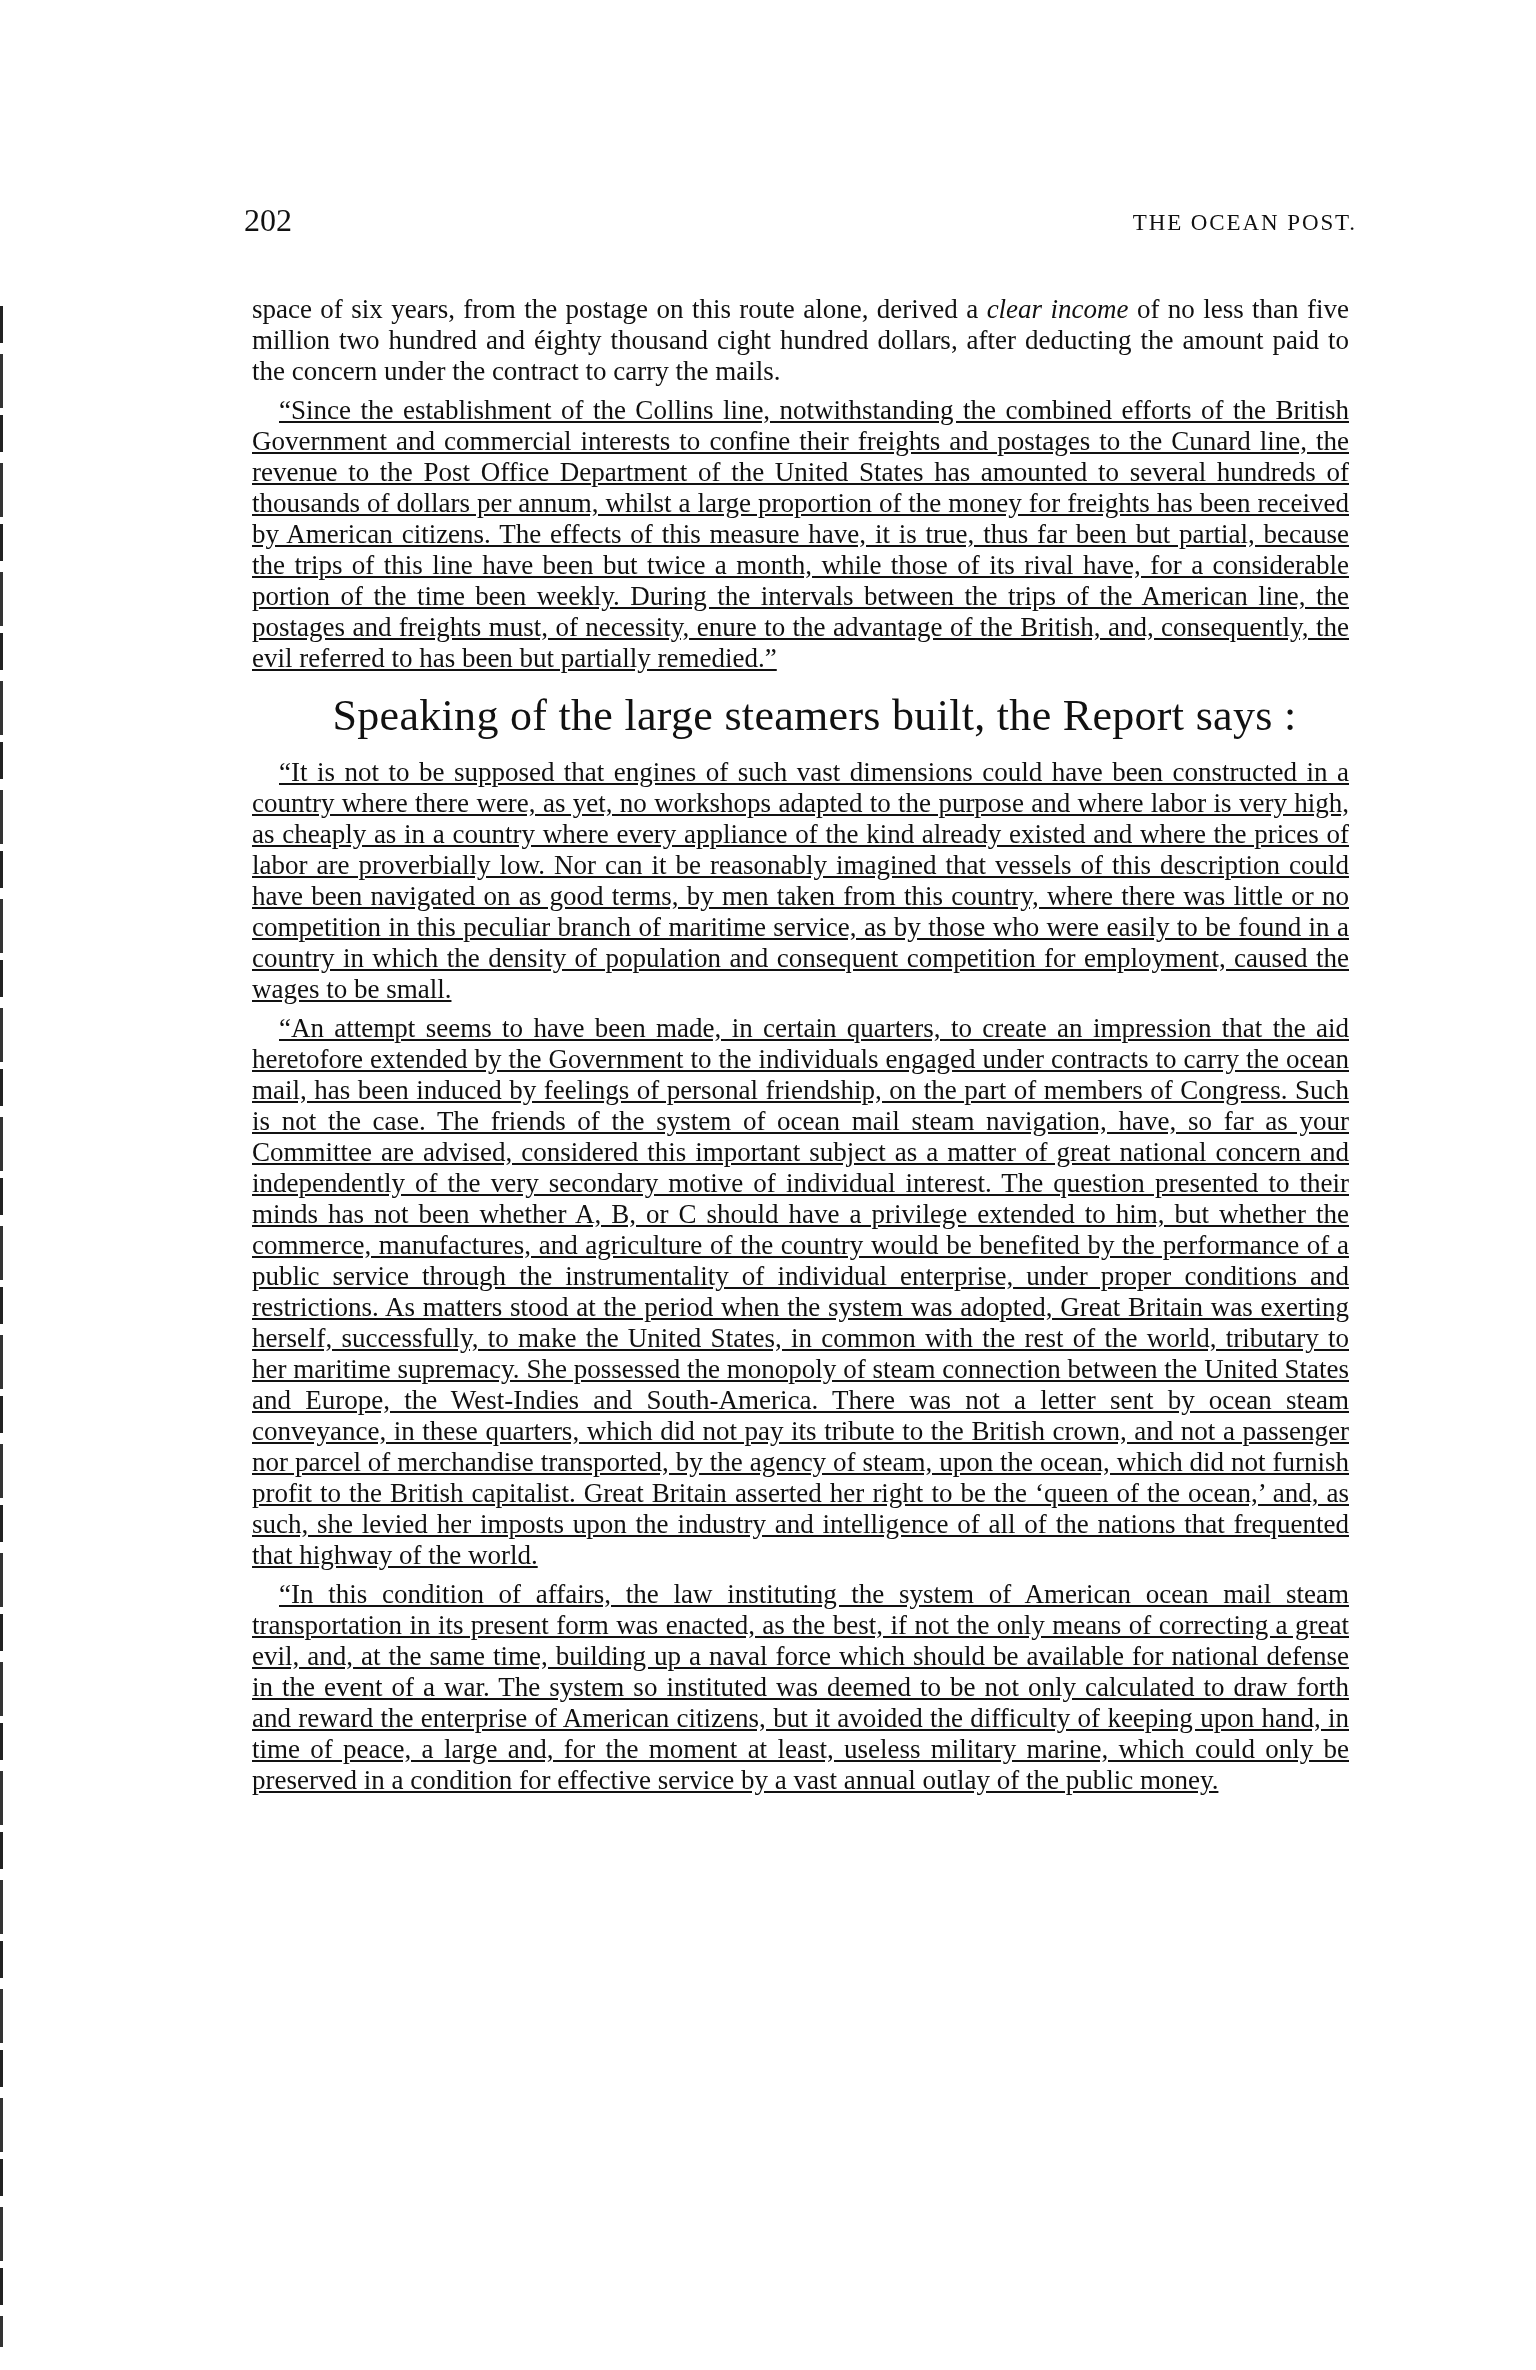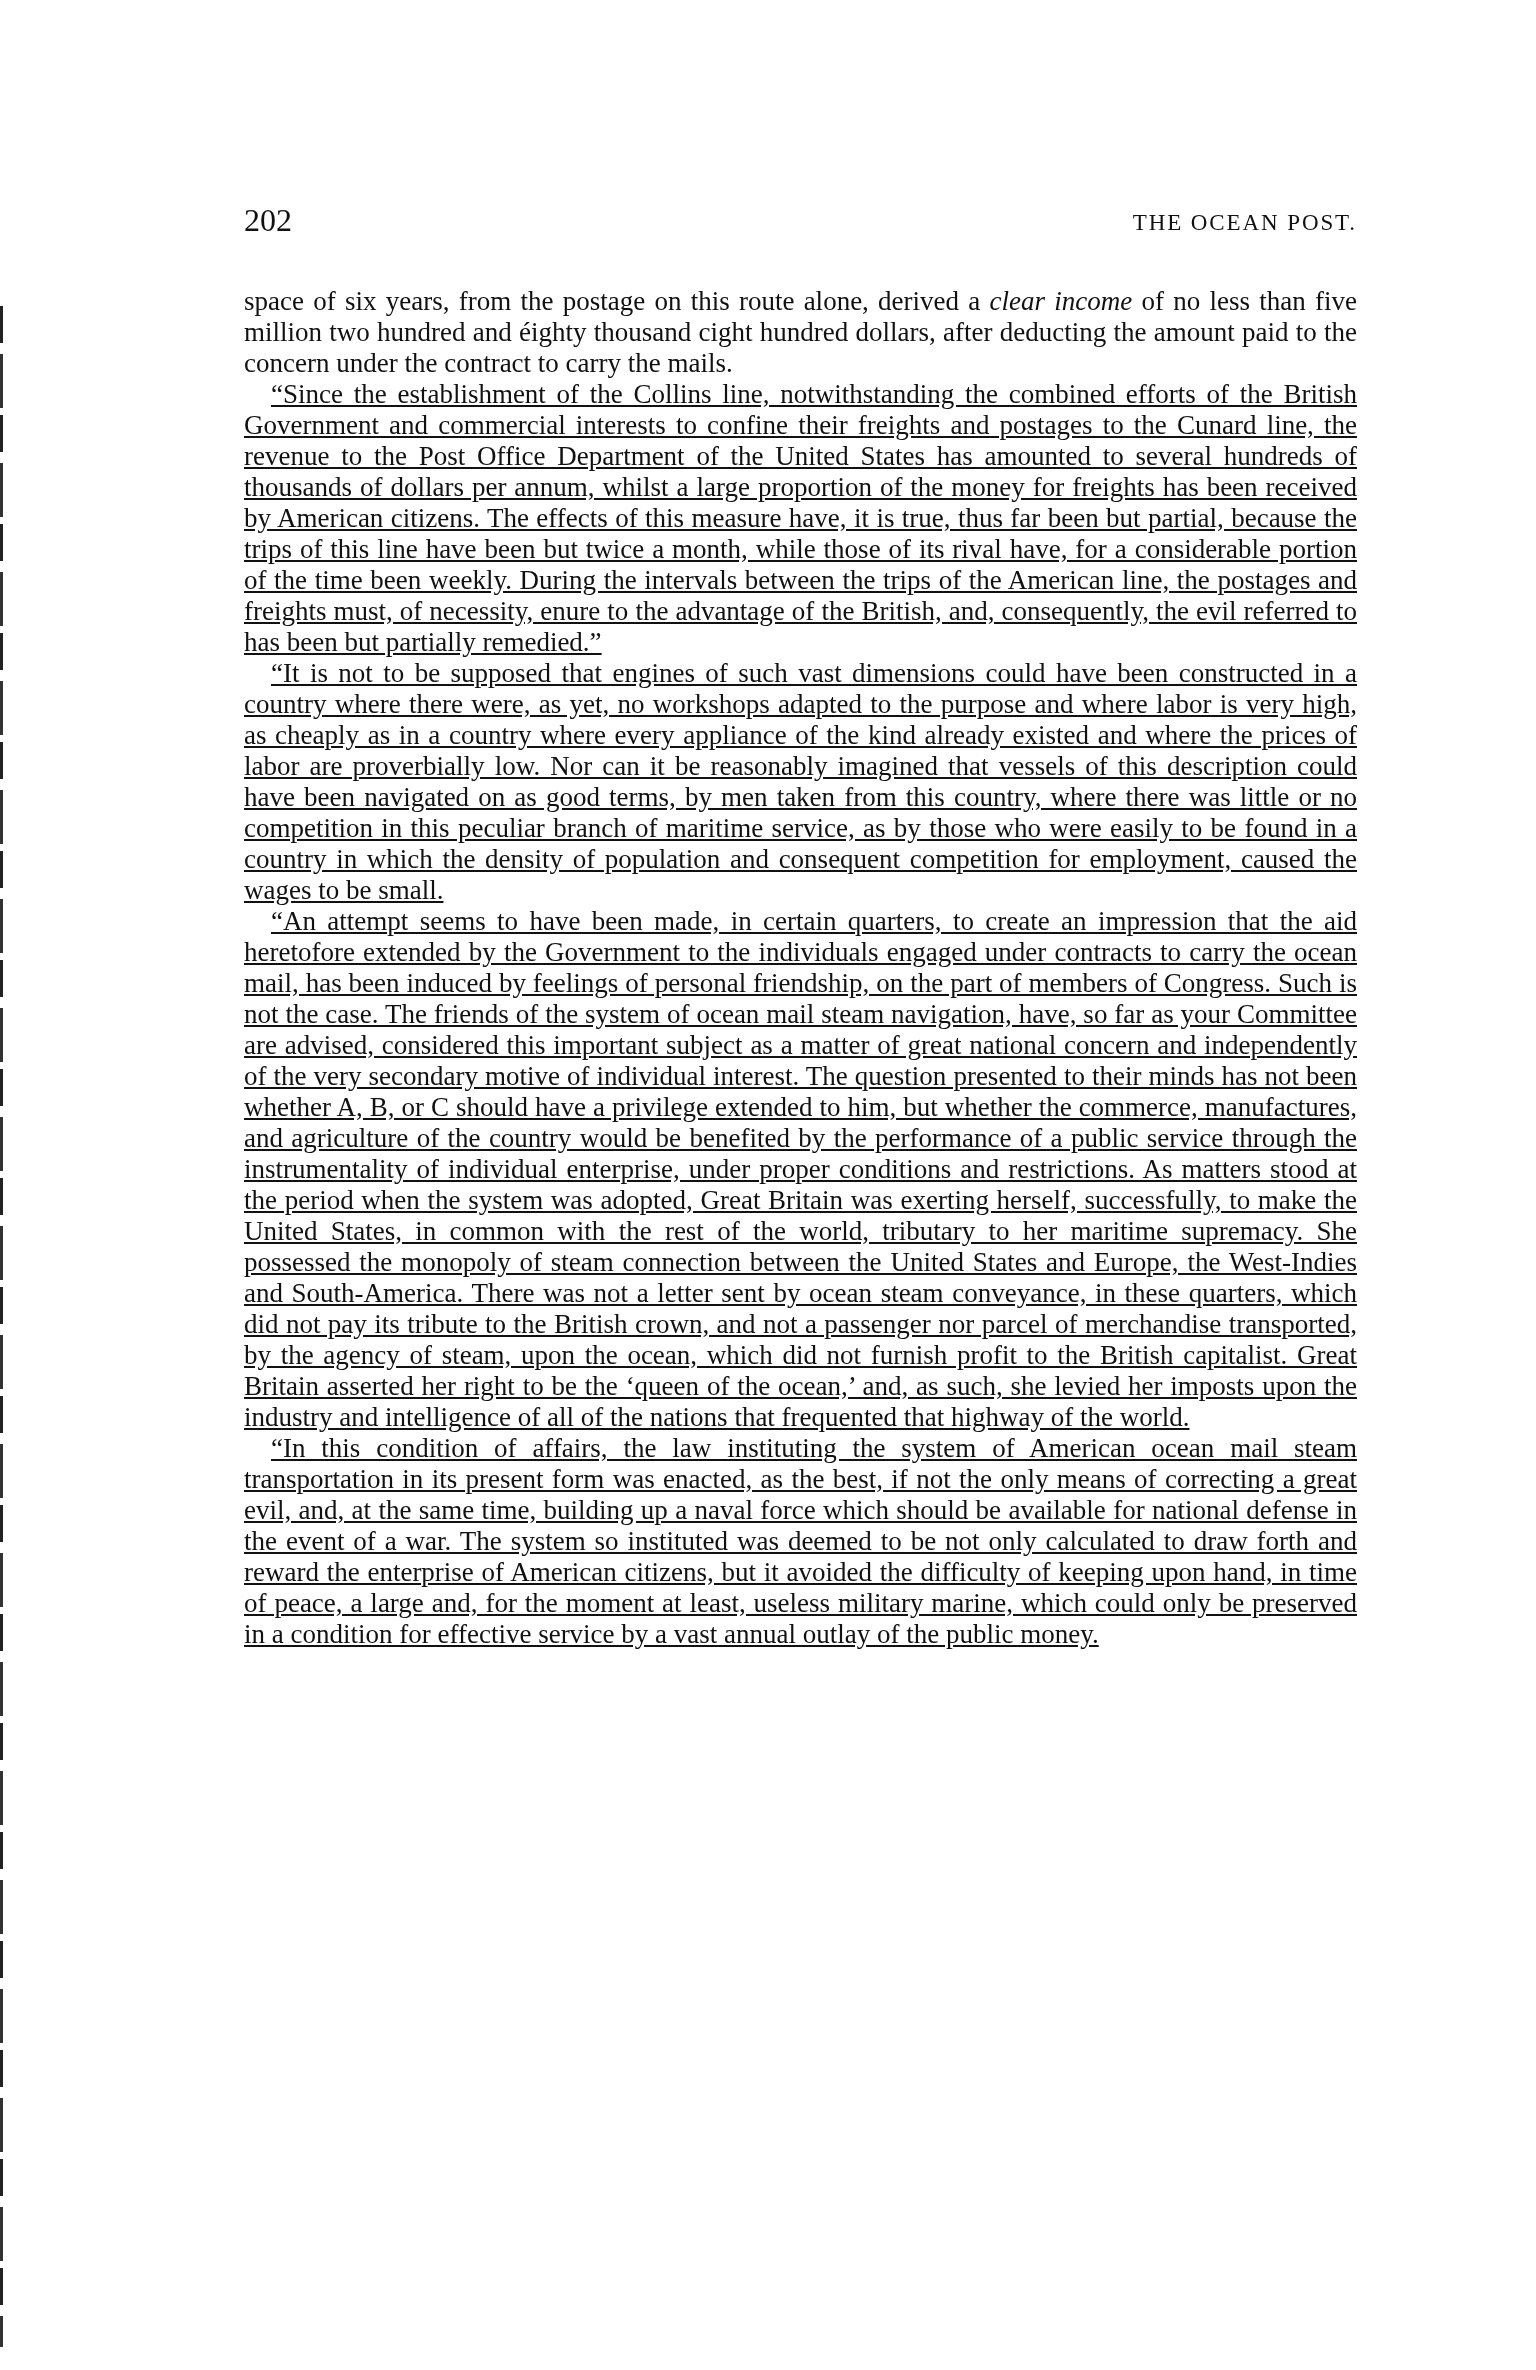--- a/index.html
+++ b/index.html
@@ -64,21 +64,21 @@
       position: absolute;
       top: 286px;
       left: 0;
       width: 1113px;
       font-size: 27px;
       line-height: 31px;
       text-align: justify;
       hyphens: manual;
     }
     .body p {
-      margin: 0;
+      margin: 8px;
       text-align-last: left;
     }
     .body p.indent {
       text-indent: 27px;
       text-decoration: underline;
     }
     .body em {
       font-style: italic;
     }
     .heading {
@@ -98,18 +98,19 @@
 
 <div class="page">
   <div class="running-head">
     <span class="page-number">202</span>
     <span class="running-title">THE OCEAN POST.</span>
   </div>
 
   <div class="body">
     <p><span>space of six years, from the postage on this route alone, derived a </span><em>clear income</em><span> of no less than five million two hundred and éighty thousand cight hundred dollars, after deducting the amount paid to the concern under the contract to carry the mails.</span></p>
     <p class="indent">“Since the establishment of the Collins line, notwithstanding the combined efforts of the British Government and commercial interests to confine their freights and postages to the Cunard line, the revenue to the Post Office Depart­ment of the United States has amounted to several hundreds of thousands of dollars per annum, whilst a large proportion of the money for freights has been received by American citizens. The effects of this measure have, it is true, thus far been but partial, because the trips of this line have been but twice a month, while those of its rival have, for a considerable portion of the time been weekly. During the intervals between the trips of the American line, the postages and freights must, of necessity, enure to the advantage of the British, and, consequently, the evil referred to has been but partially remedied.”</p>
+    <p class="heading">Speaking of the large steamers built, the Report says :</p>
     <p class="indent">“It is not to be supposed that engines of such vast dimensions could have been constructed in a country where there were, as yet, no workshops adapted to the purpose and where labor is very high, as cheaply as in a country where every appliance of the kind already existed and where the prices of labor are proverbially low. Nor can it be reasonably imagined that vessels of this de­scription could have been navigated on as good terms, by men taken from this country, where there was little or no competition in this peculiar branch of maritime service, as by those who were easily to be found in a country in which the density of population and consequent competition for employment, caused the wages to be small.</p>
     <p class="indent">“An attempt seems to have been made, in certain quarters, to create an im­pression that the aid heretofore extended by the Government to the individuals engaged under contracts to carry the ocean mail, has been induced by feelings of personal friendship, on the part of members of Congress. Such is not the case. The friends of the system of ocean mail steam navigation, have, so far as your Committee are advised, considered this important subject as a matter of great national concern and independently of the very secondary motive of individual interest. The question presented to their minds has not been whether A, B, or C should have a privilege extended to him, but whether the commerce, manufactures, and agriculture of the country would be benefited by the per­formance of a public service through the instrumentality of individual enter­prise, under proper conditions and restrictions. As matters stood at the period when the system was adopted, Great Britain was exerting herself, successfully, to make the United States, in common with the rest of the world, tributary to her maritime supremacy. She possessed the monopoly of steam connection between the United States and Europe, the West-Indies and South-America. There was not a letter sent by ocean steam conveyance, in these quarters, which did not pay its tribute to the British crown, and not a passenger nor parcel of merchandise transported, by the agency of steam, upon the ocean, which did not furnish profit to the British capitalist. Great Britain asserted her right to be the ‘queen of the ocean,’ and, as such, she levied her imposts upon the industry and intelligence of all of the nations that frequented that highway of the world.</p>
     <p class="indent">“In this condition of affairs, the law instituting the system of American ocean mail steam transportation in its present form was enacted, as the best, if not the only means of correcting a great evil, and, at the same time, building up a naval force which should be available for national defense in the event of a war. The system so instituted was deemed to be not only calculated to draw forth and reward the enterprise of American citizens, but it avoided the diffi­culty of keeping upon hand, in time of peace, a large and, for the moment at least, useless military marine, which could only be preserved in a condition for effective service by a vast annual outlay of the public money.</p>
   </div>
 </div>
 
 
 </body></html>

